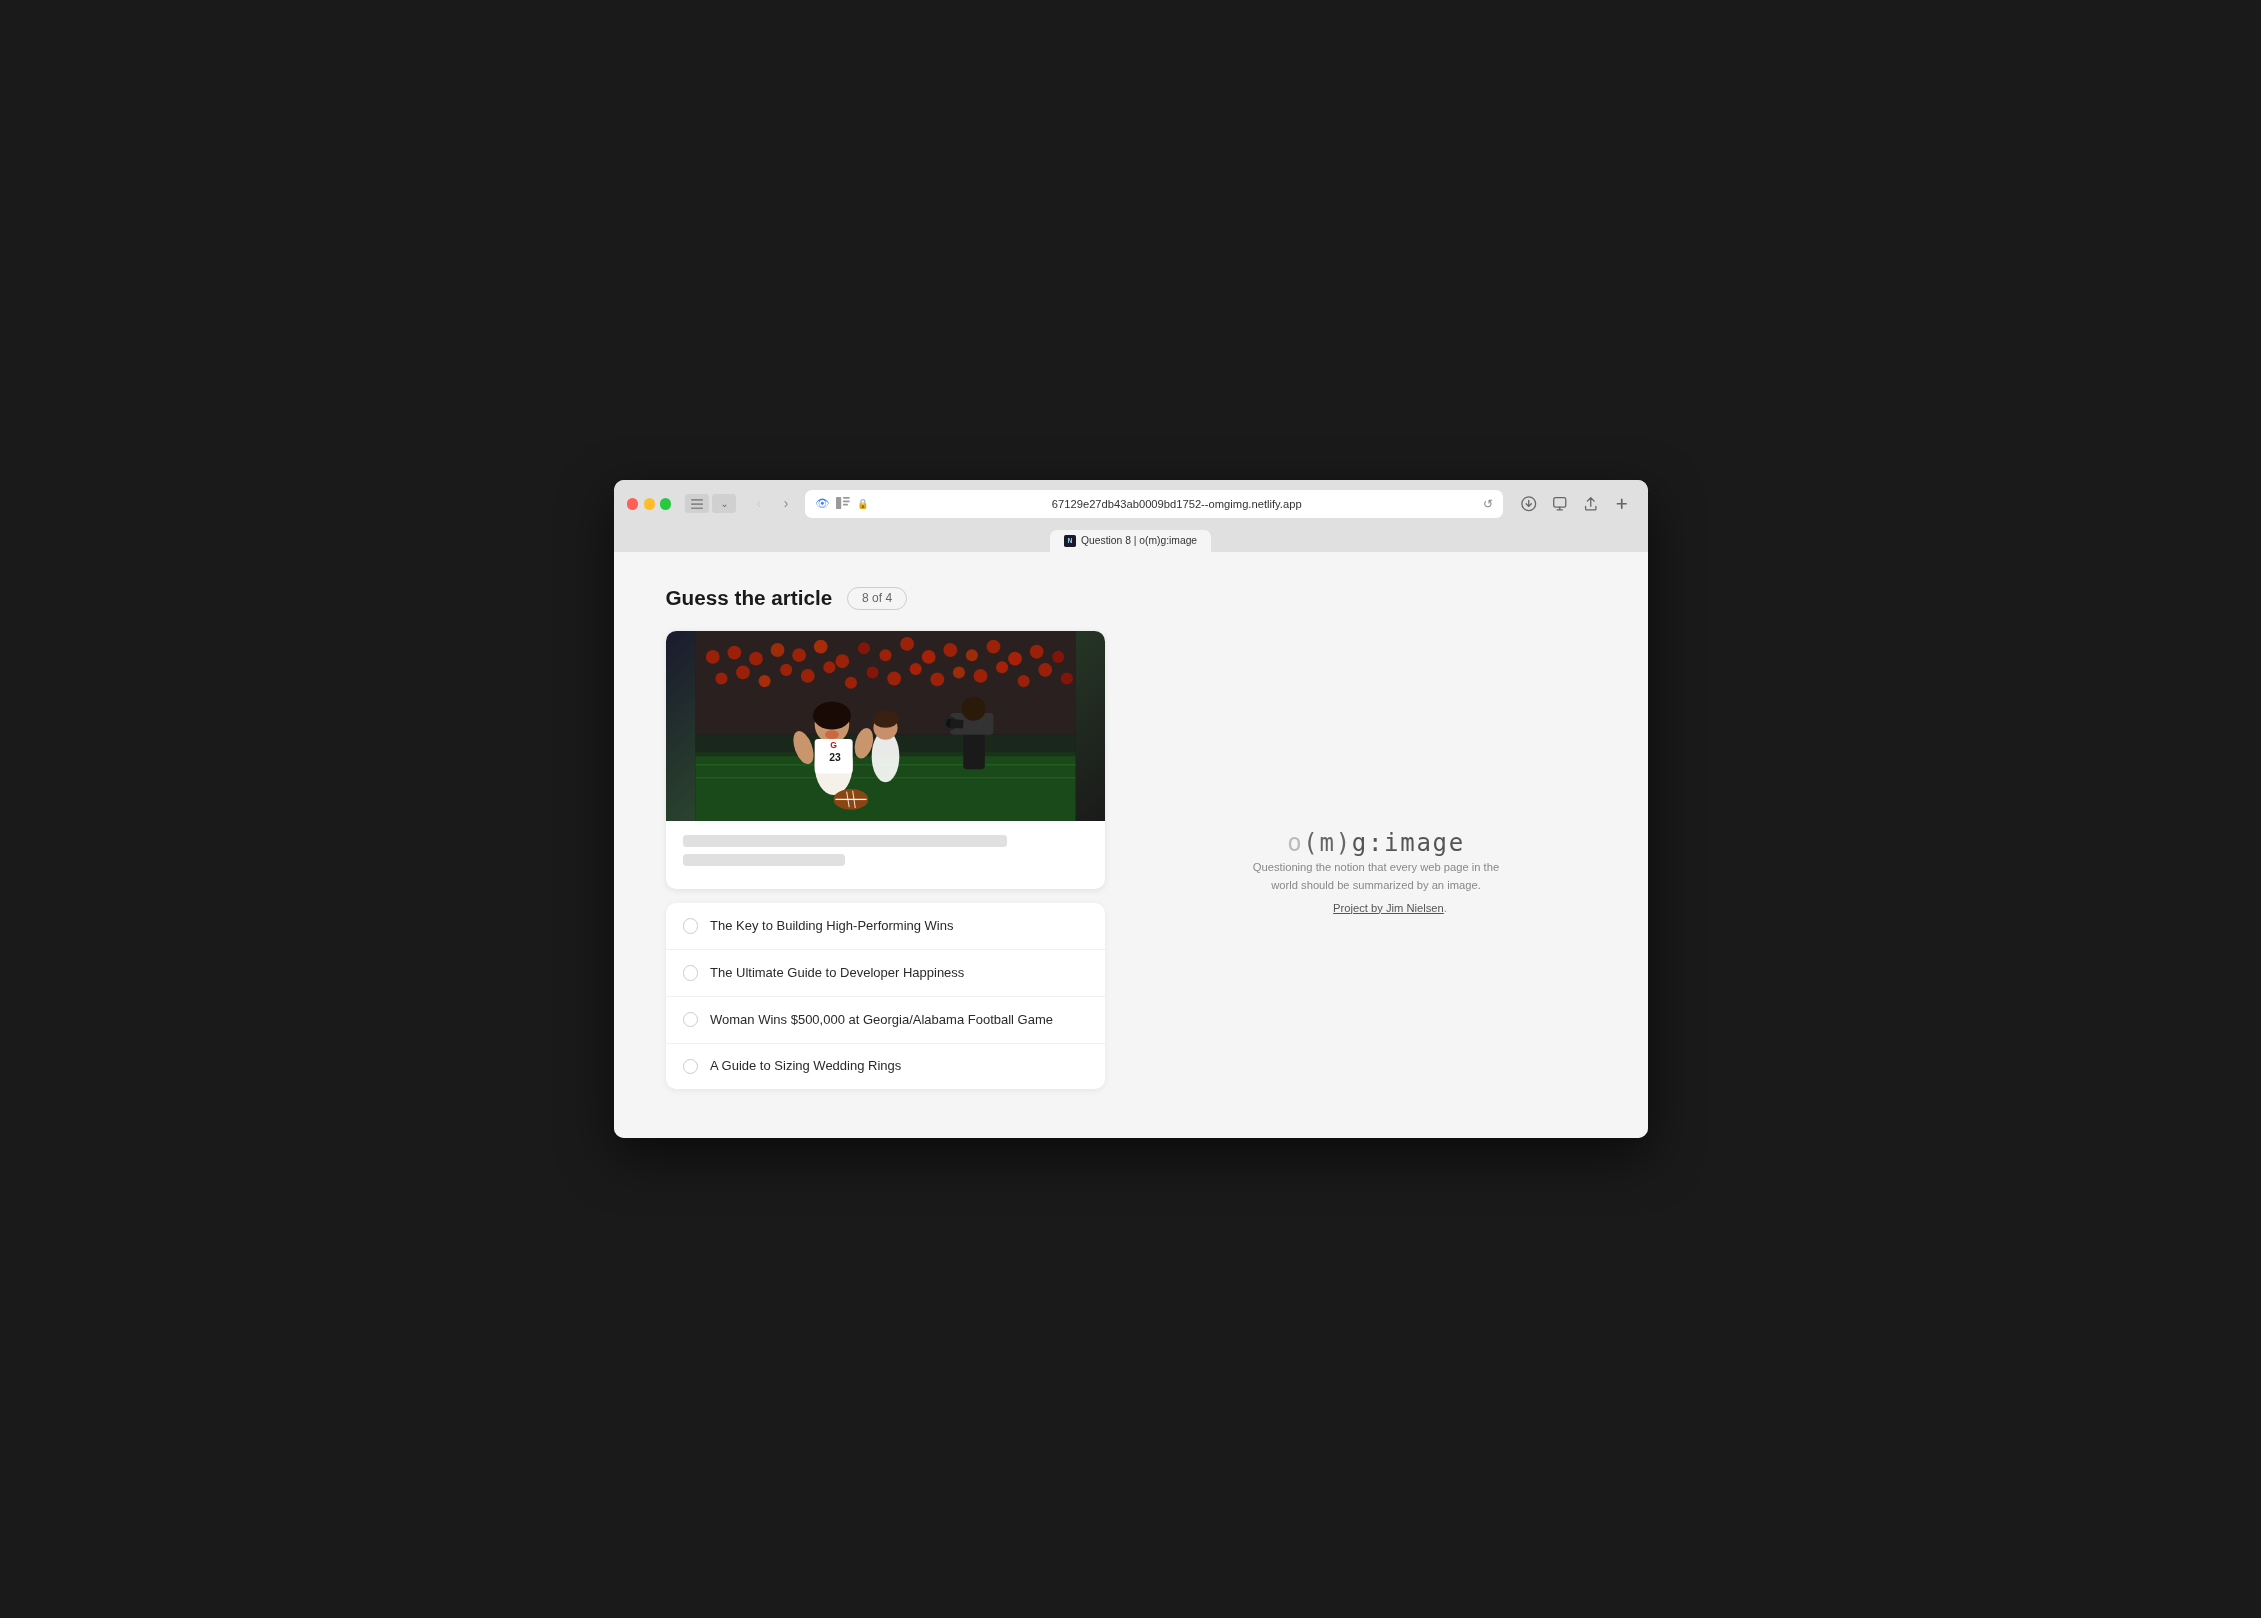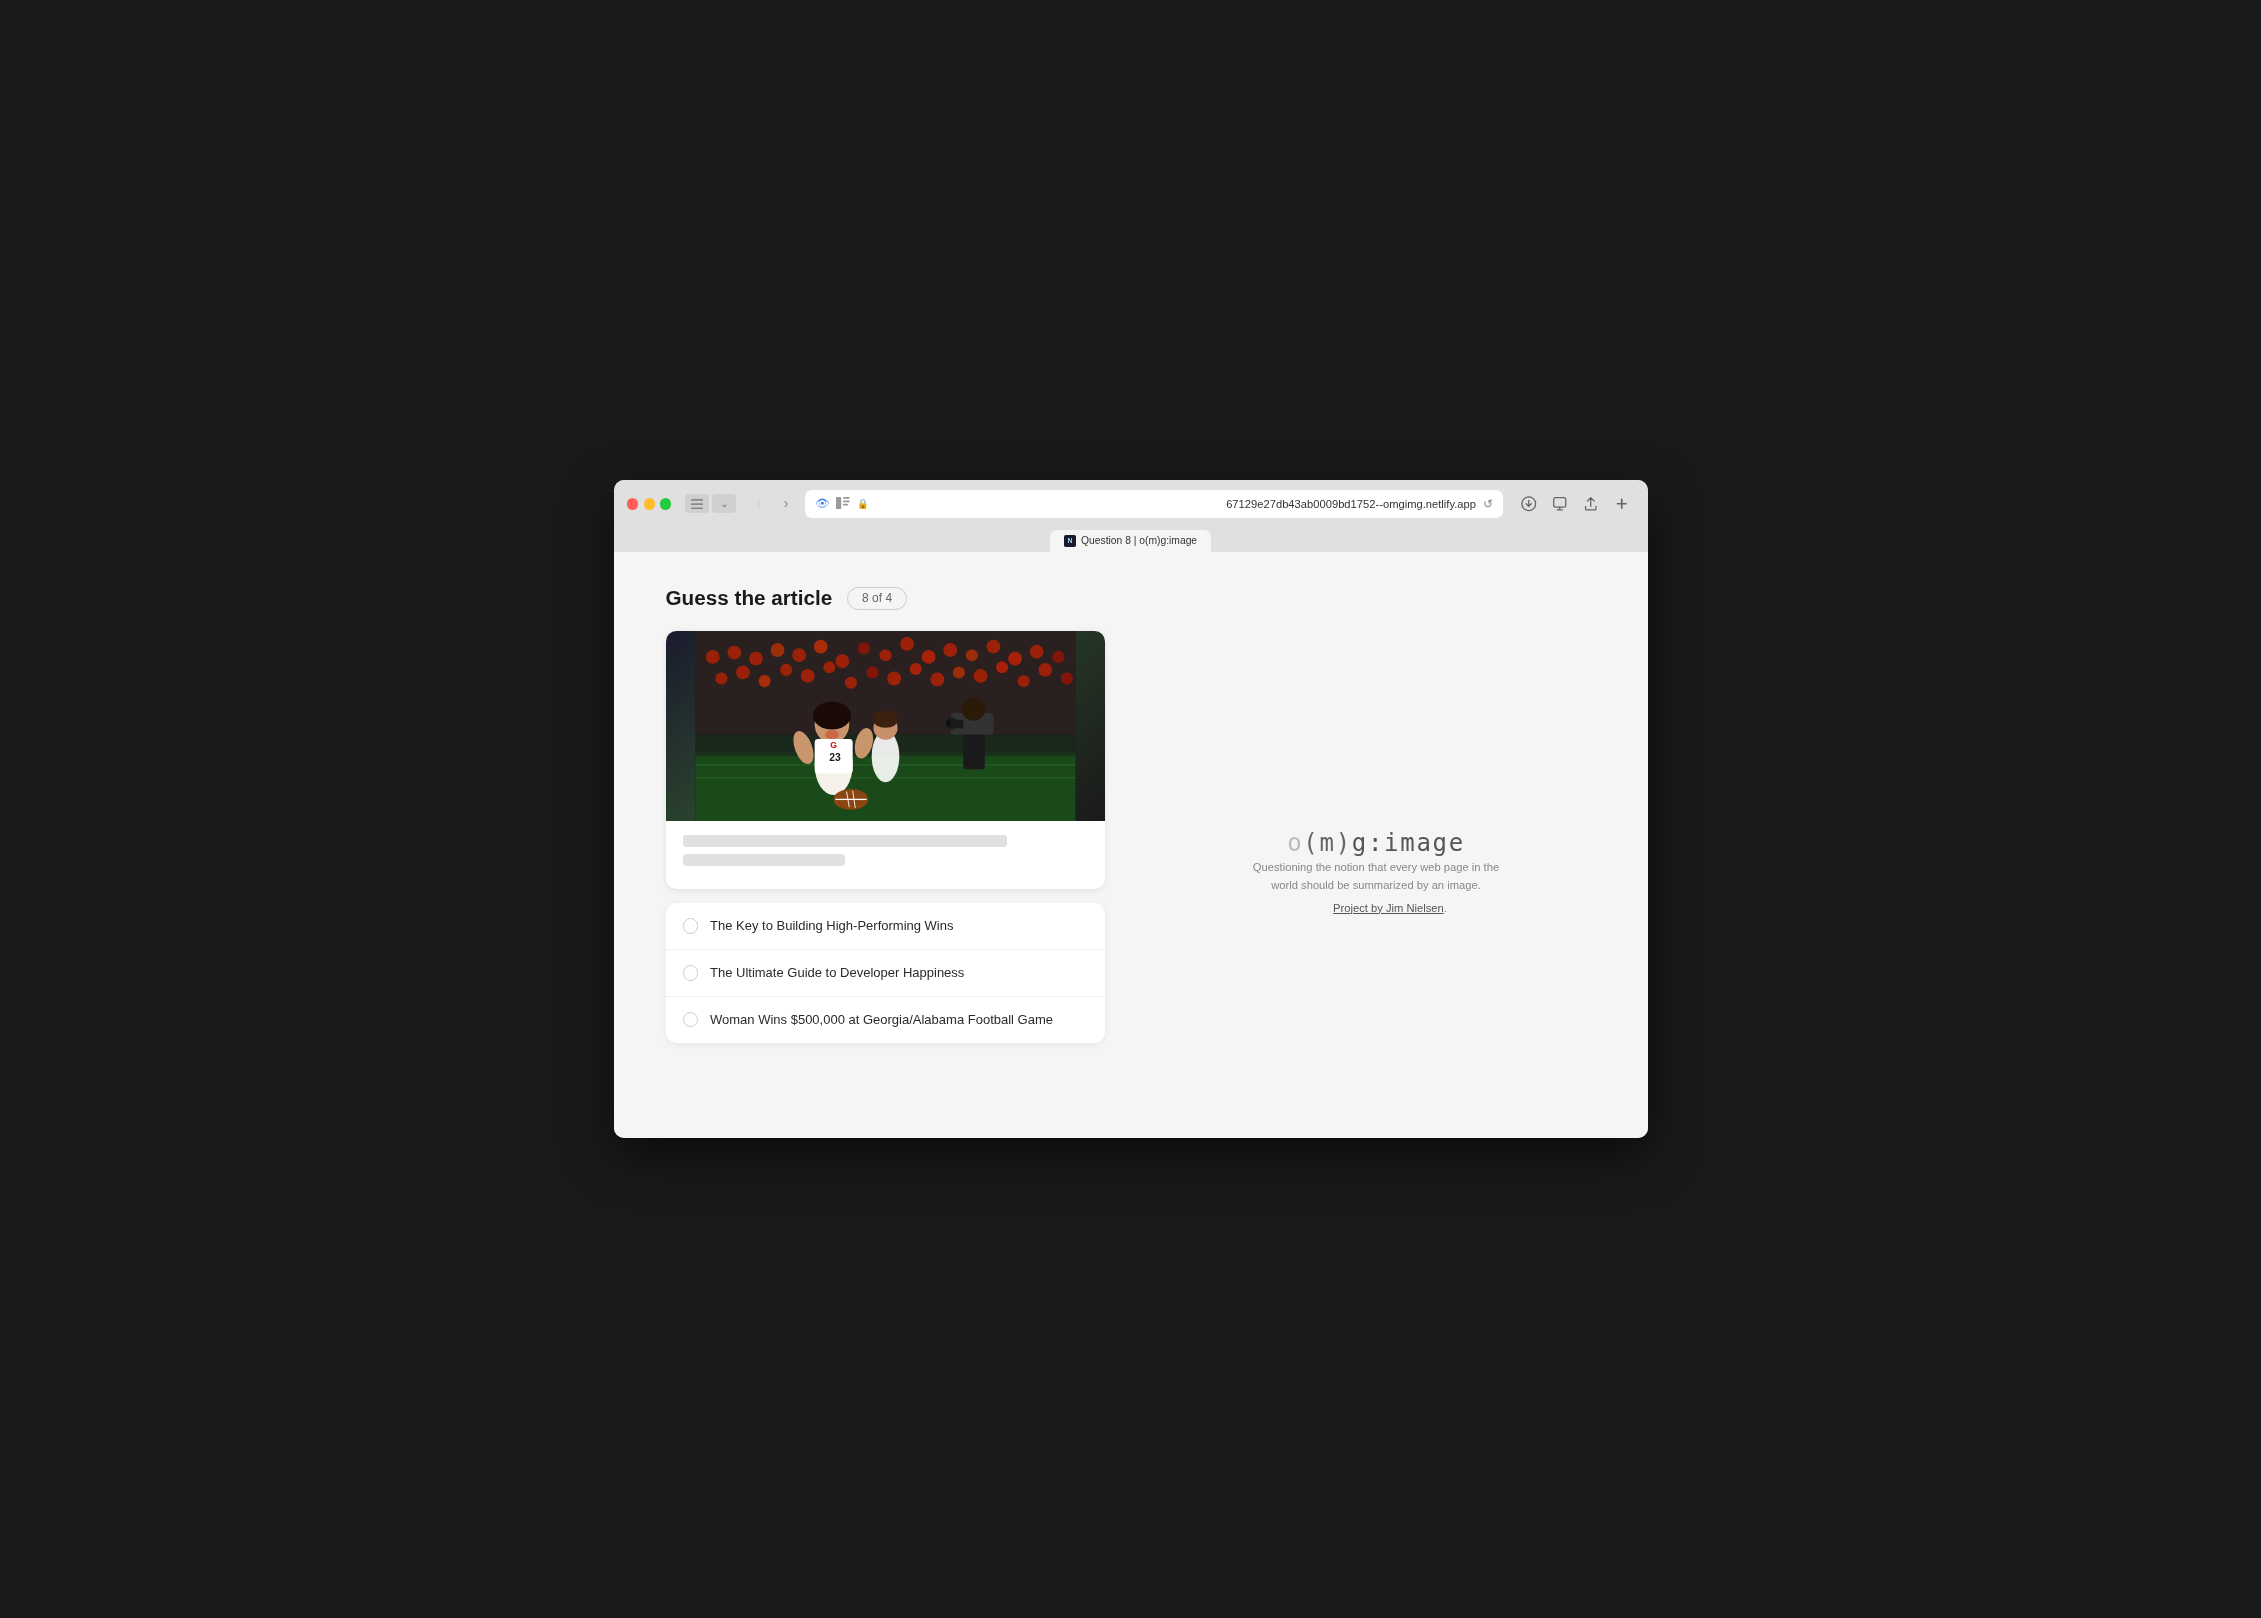--- a/index.html
+++ b/index.html
@@ -106,21 +106,21 @@
       color: #3b82f6;
     }
 
     .reader-icon {
       font-size: 10.3px;
       color: #888;
     }
 
     .address-text {
       flex: 1;
-      text-align: right;
+      text-align: center;
       font-size: 11.2px;
       color: #333;
     }
 
     .lock-icon { font-size: 9.5px; color: #888; margin-right: 1.7px; }
     .refresh-btn { font-size: 12px; color: #888; cursor: pointer; }
 
     .toolbar-right {
       display: flex;
       gap: 6.9px;
@@ -529,20 +529,24 @@
           <span class="option-text">The Key to Building High-Performing Wins</span>
         </div>
         <div class="option-item">
           <div class="radio-circle"></div>
           <span class="option-text">The Ultimate Guide to Developer Happiness</span>
         </div>
         <div class="option-item">
           <div class="radio-circle"></div>
           <span class="option-text">Woman Wins $500,000 at Georgia/Alabama Football Game</span>
         </div>
+        <div class="option-item">
+          <div class="radio-circle"></div>
+          <span class="option-text">A Guide to Sizing Wedding Rings</span>
+        </div>
       </div>
 
     </div>
 
     <div class="right-col">
       <div class="brand-logo">
         <div class="brand-name">
           <span style="color:#bbb;">o</span><span style="color:#666;">(m)</span><span style="color:#555;">g:image</span>
         </div>
       </div>

